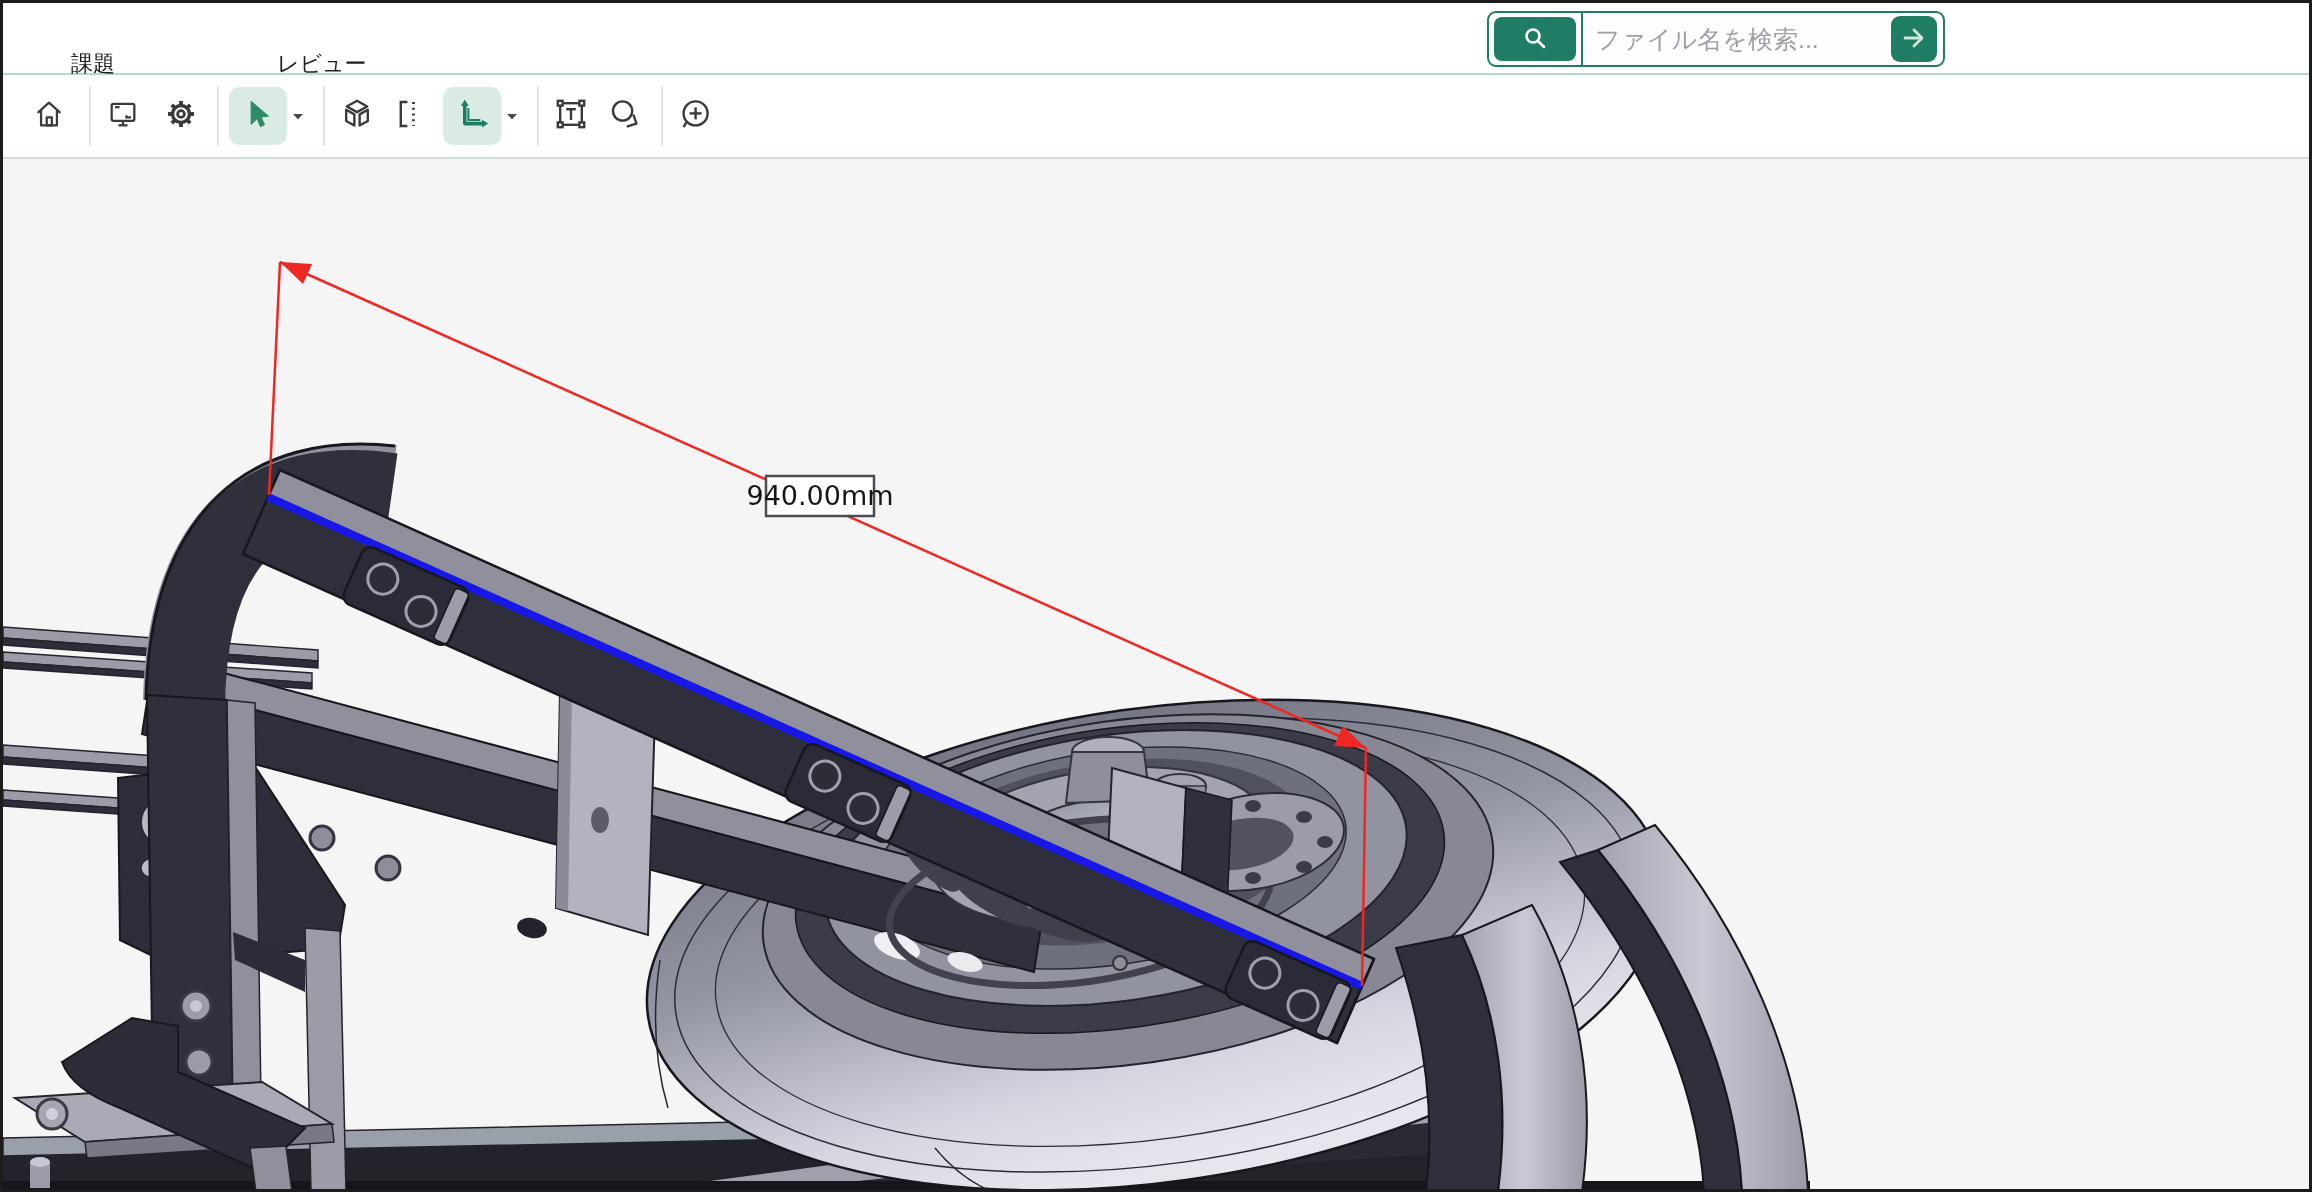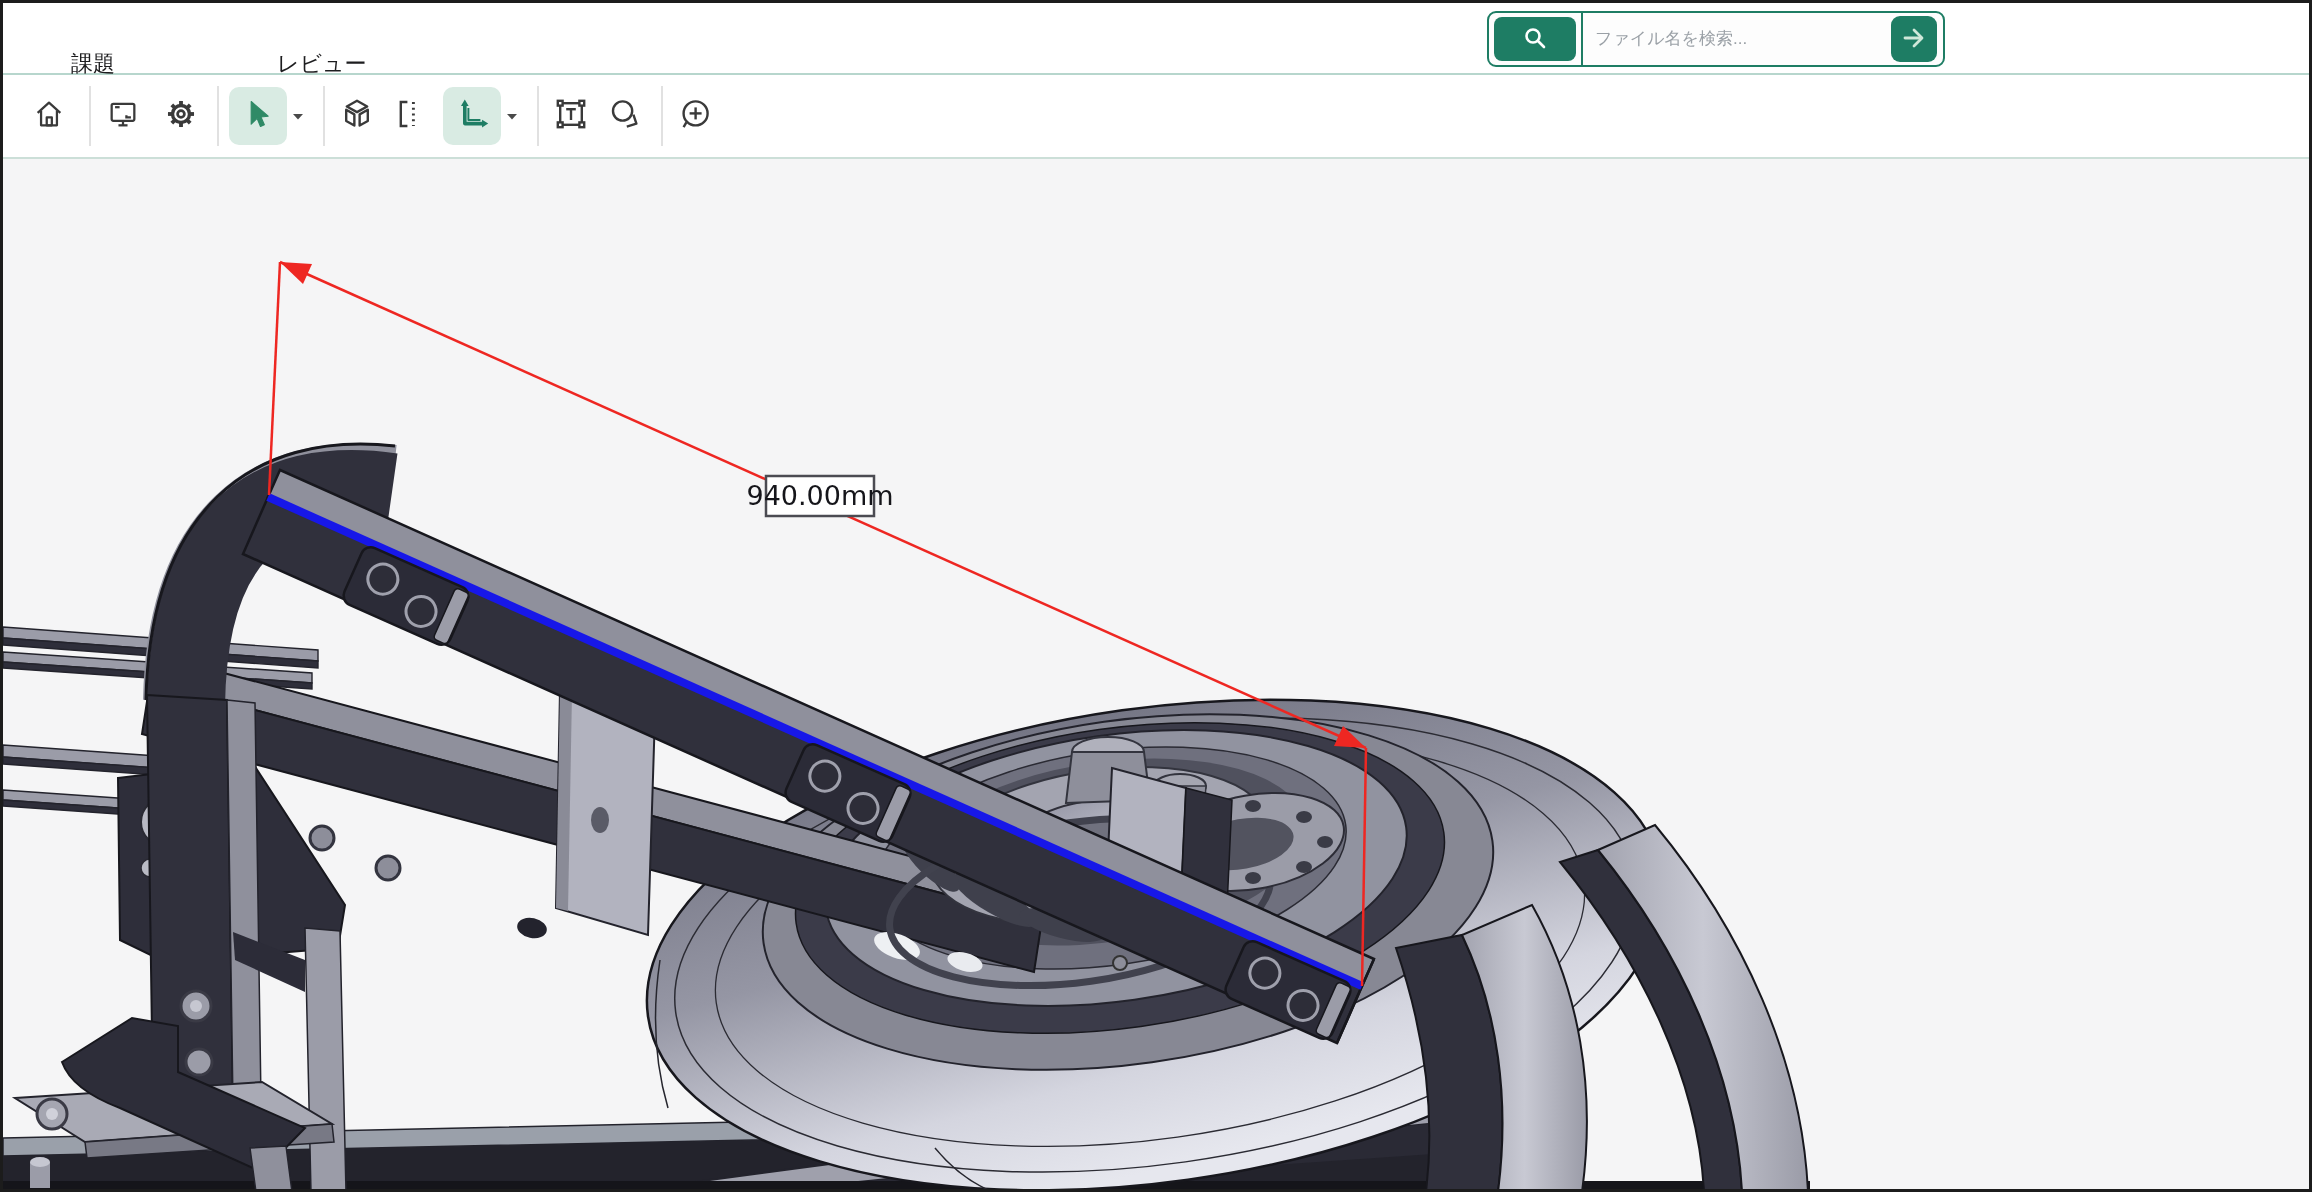--- a/index.html
+++ b/index.html
@@ -18,21 +18,21 @@
     border:2px solid #1e7d64;border-radius:9px;background:#fdfdfd;
     display:flex;align-items:center;
   }
   .search-btn{
     width:82px;height:44px;margin:0 0 0 5px;border:none;border-radius:8px;
     background:#1e7d64;display:flex;align-items:center;justify-content:center;cursor:pointer;
   }
   .search-divider{width:2px;height:52px;background:#1e7d64;margin-left:5px;}
   .search-input{
     flex:1;min-width:0;height:46px;border:none;outline:none;background:transparent;
-    font-size:17px;color:#333;padding:0 12px;font-family:inherit;
+    font-size:25px;color:#333;padding:0 12px;font-family:inherit;
   }
   .search-input::placeholder{color:#9aa0a6;}
   .go-btn{
     width:46px;height:46px;margin-right:6px;border:none;border-radius:9px;
     background:#1e7d64;display:flex;align-items:center;justify-content:center;cursor:pointer;
   }
   
   .toolbar{position:relative;height:82px;border-bottom:2px solid #ccdfd8;background:#fff;display:flex;align-items:center;}
   .tool{height:58px;min-width:44px;display:flex;align-items:center;justify-content:center;cursor:pointer;}
   .tool.hl{background:#d9ebe3;border-radius:10px;width:58px;min-width:58px;}

